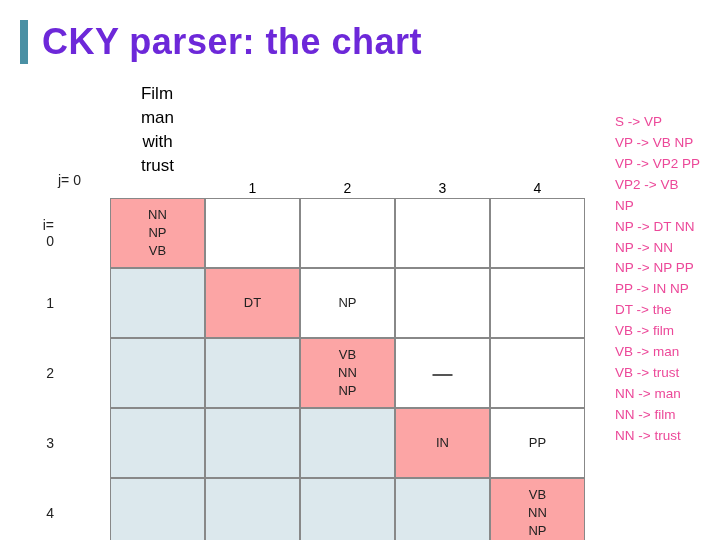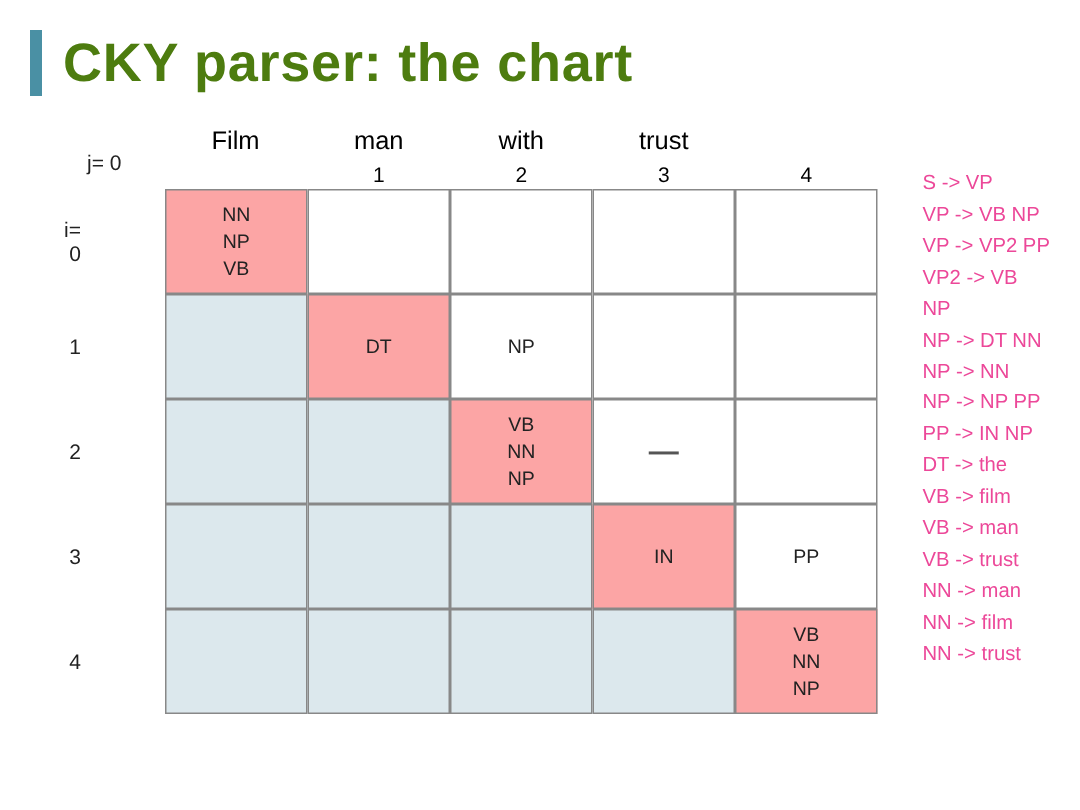--- a/index.html
+++ b/index.html
@@ -28,21 +28,21 @@
       width: 8px;
       height: 44px;
       background: #4a90a4;
       margin-right: 14px;
       flex-shrink: 0;
     }
 
     .page-title {
       font-size: 36px;
       font-weight: bold;
-      color: #4d7c0f;
+      color: #6d28d9;
       letter-spacing: 0.5px;
     }
 
     .main-content {
       display: flex;
       flex-direction: row;
       gap: 20px;
     }
 
     
@@ -187,21 +187,21 @@
             <span class="i-eq">3</span>
           </div>
 
           <div class="left-label-row" style="height:70px;">
             <span class="i-eq">4</span>
           </div>
         </div>
 
         <div>
 
-          <div style="display:flex; ">
+          <div style="display:flex; flex-direction:column;">
             <div style="width:95px; text-align:center; font-size:17px; padding-bottom:4px; border-right: 1.5px solid transparent;">Film</div>
             <div style="width:95px; text-align:center; font-size:17px; padding-bottom:4px;">man</div>
             <div style="width:95px; text-align:center; font-size:17px; padding-bottom:4px;">with</div>
             <div style="width:95px; text-align:center; font-size:17px; padding-bottom:4px;">trust</div>
           </div>
 
           <div style="display:flex; flex-direction:row;">
             <div style="width:95px; text-align:center; font-size:14px; padding-bottom:2px;"></div>
             <div style="width:95px; text-align:center; font-size:14px; padding-bottom:2px;">1</div>
             <div style="width:95px; text-align:center; font-size:14px; padding-bottom:2px;">2</div>

